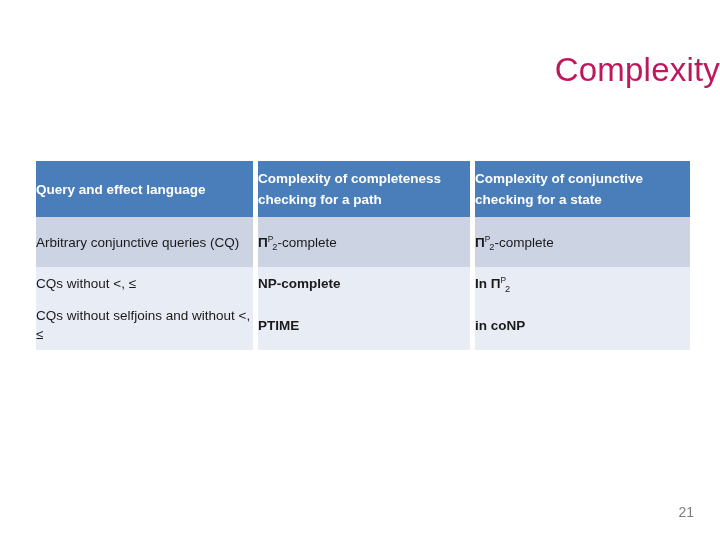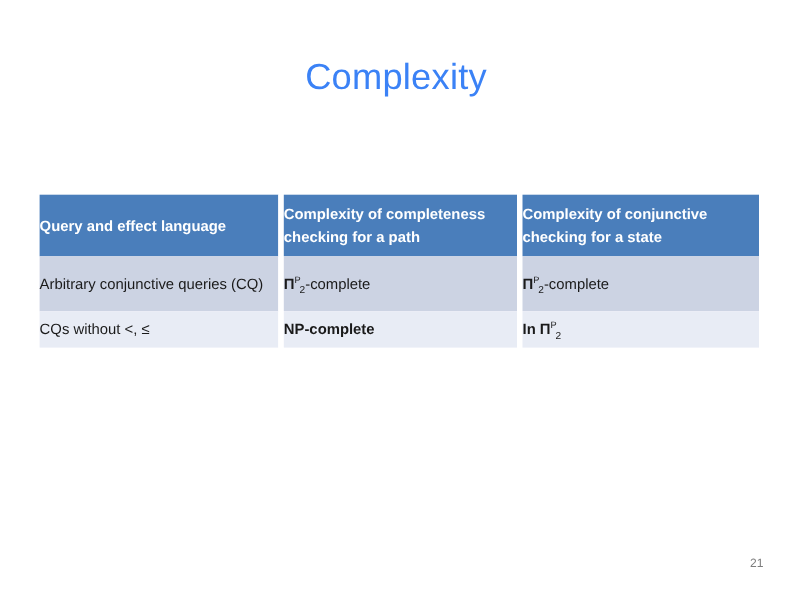--- a/index.html
+++ b/index.html
@@ -19,31 +19,31 @@
     left: 0; top: 0;
     width: 720px;
     height: 540px;
     background: #ffffff;
   }
   .slide-title {
     position: absolute;
     left: 0;
     top: 50px;
     width: 720px;
-    text-align: center;
+    text-align: right;
     font-size: 33px;
     font-weight: 400;
-    color: #3b82f6;
+    color: #be185d;
     letter-spacing: 0.2px;
     line-height: 40px;
   }
   .table-wrap {
     position: absolute;
     left: 36px;
-    top: 177px;
+    top: 161px;
     width: 654px;
   }
   table.cmplx {
     border-collapse: separate;
     border-spacing: 0;
     width: 654px;
     table-layout: fixed;
   }
   table.cmplx col.c1 { width: 217px; }
   table.cmplx col.gap { width: 5px; }
@@ -97,21 +97,21 @@
     vertical-align: sub;
     line-height: 0;
     margin-left: -1px;
   }
   .pi-glyph { font-weight: bold; }
 
   .page-number {
     position: absolute;
     right: 26px;
     bottom: 21px;
-    font-size: 11px;
+    font-size: 14px;
     color: #7d7d7d;
     line-height: 13px;
   }
 </style>
 </head>
 <body>
 
 <div class="slide">
 
   <div class="slide-title">Complexity</div>
@@ -146,20 +146,27 @@
 
         <tr class="light r-short">
           <td>CQs without &lt;, ≤</td>
           <td class="gapcell"></td>
           <td><span class="pi-glyph">NP-complete</span><sup class="pi-sup"></sup><sub class="pi-sub"></sub><span></span></td>
           <td class="gapcell"></td>
           <td><span class="pi-glyph">In Π</span><sup class="pi-sup">P</sup><sub class="pi-sub">2</sub><span></span></td>
         </tr>
 
 
+        <tr class="light r-tall">
+          <td>CQs without selfjoins and without &lt;, ≤</td>
+          <td class="gapcell"></td>
+          <td><span class="pi-glyph">PTIME</span><sup class="pi-sup"></sup><sub class="pi-sub"></sub><span></span></td>
+          <td class="gapcell"></td>
+          <td><span class="pi-glyph">in coNP</span><sup class="pi-sup"></sup><sub class="pi-sub"></sub><span></span></td>
+        </tr>
 
       </tbody>
     </table>
   </div>
 
   <div class="page-number">21</div>
 
 </div>
 
 </body></html>

